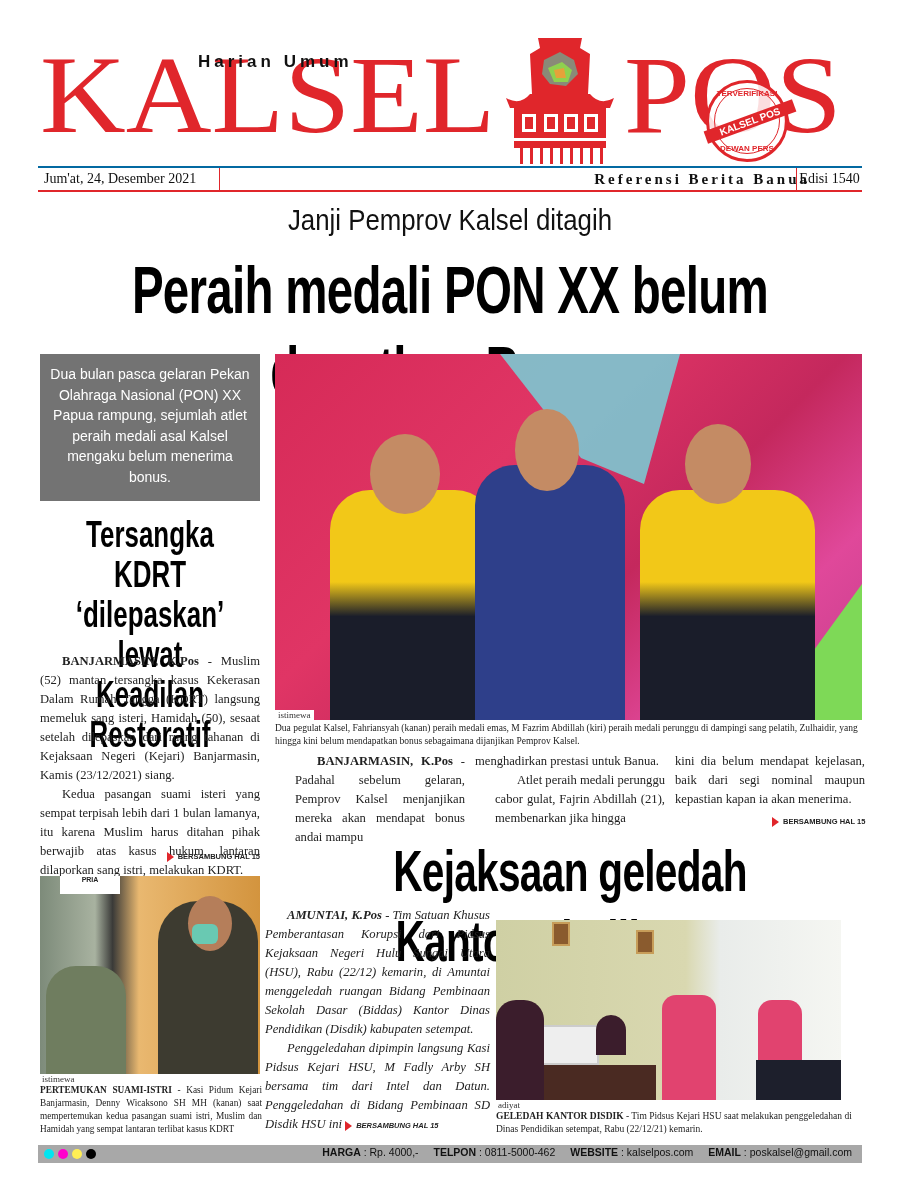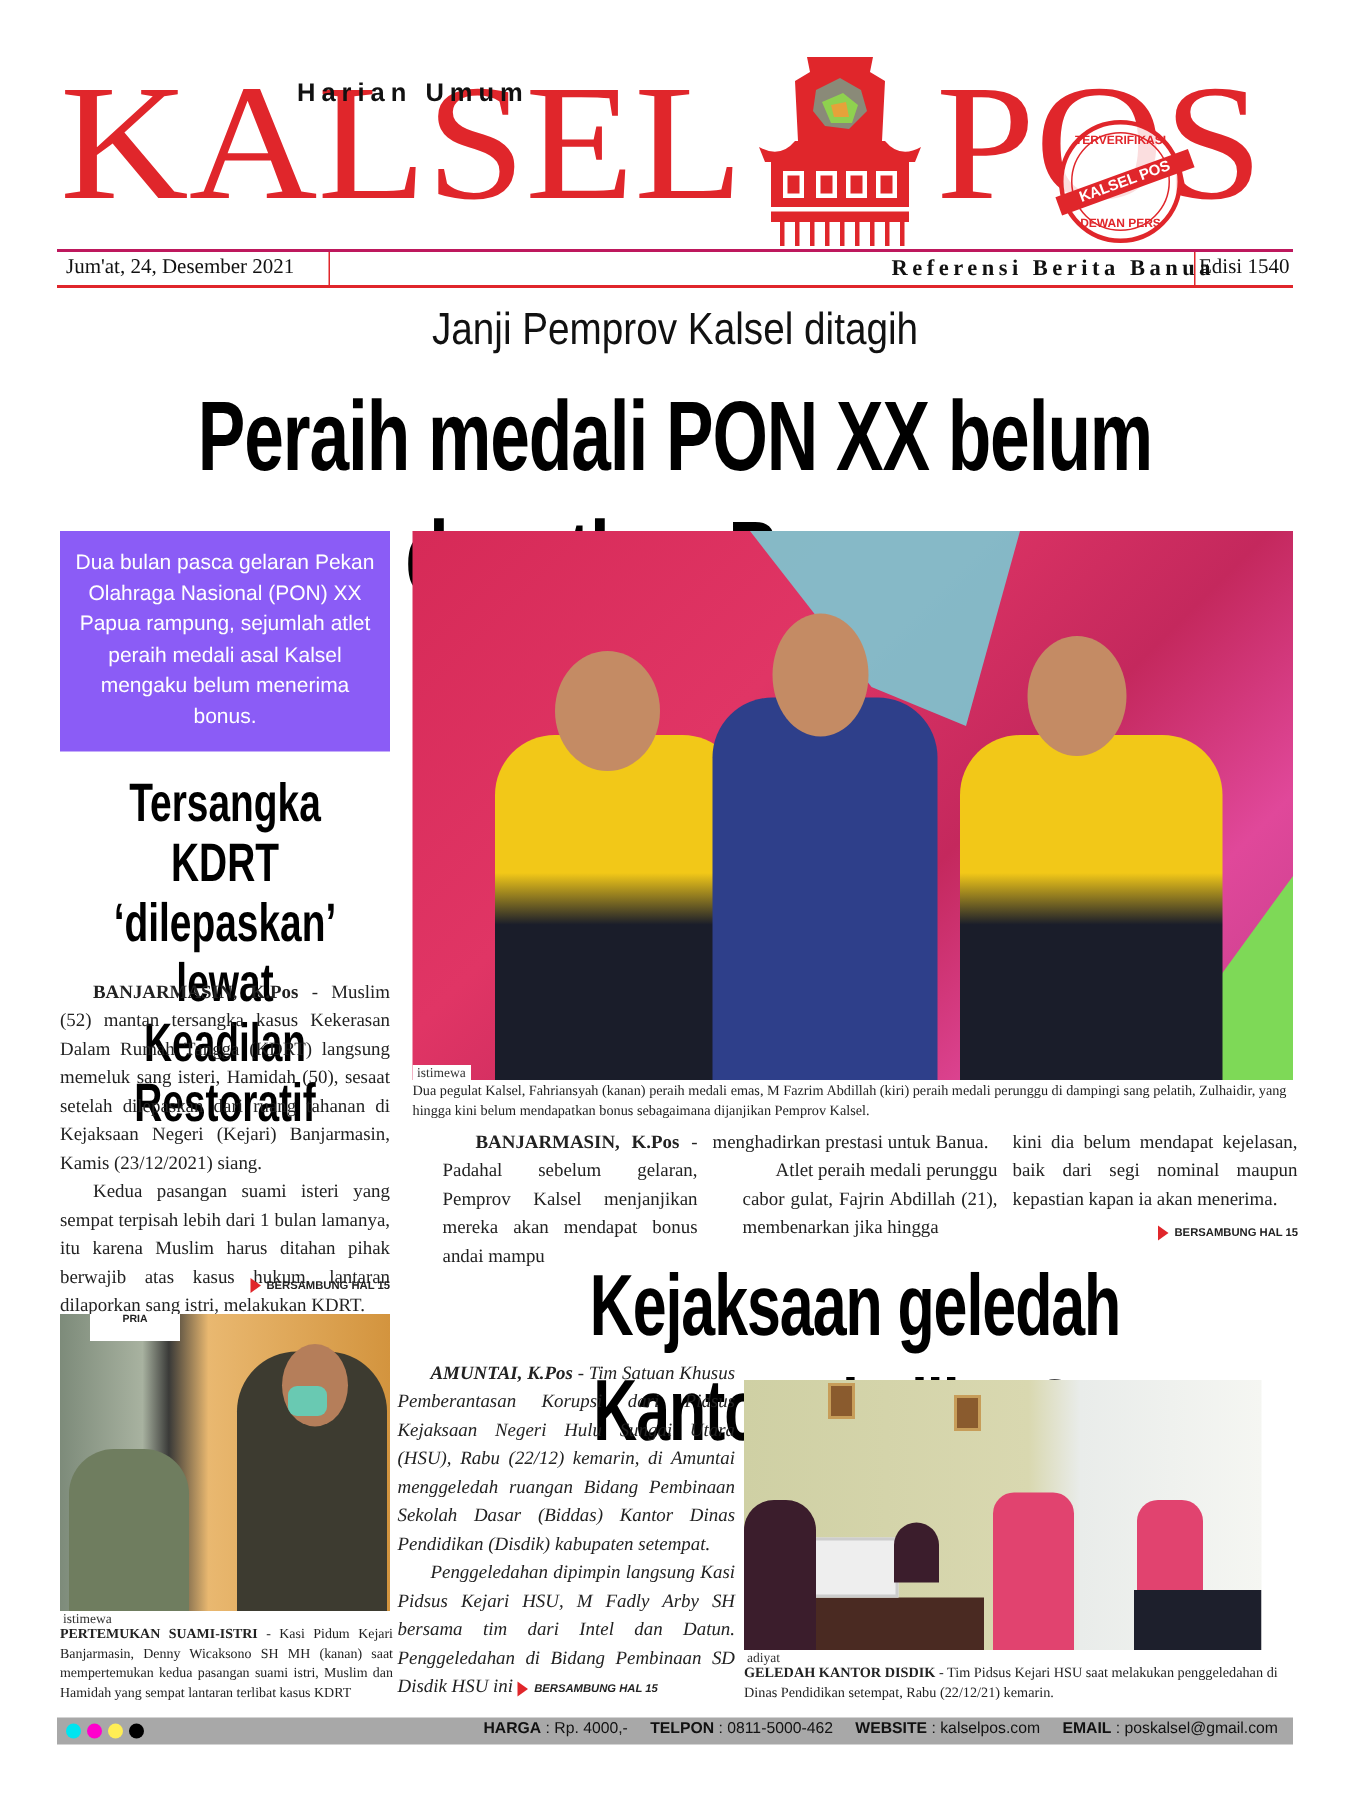--- a/index.html
+++ b/index.html
@@ -13,35 +13,35 @@
     font-size: 110px; line-height: 130px; white-space: nowrap; transform: scaleX(1.08); transform-origin: left top; }
   .mast-logo { left: 500px; top: 34px; width: 120px; height: 132px; }
   .stamp { left: 706px; top: 80px; width: 82px; height: 82px; border: 3px solid #e0262b; border-radius: 50%;
     color: #e0262b; font-family: "Liberation Sans", sans-serif; font-weight: bold; text-align: center; background: rgba(255,255,255,0.85); }
   .stamp .ring { position: absolute; left: 5px; top: 5px; width: 66px; height: 66px; border: 1.5px solid #e0262b; border-radius: 50%; }
   .stamp .top { position: absolute; top: 6px; left: 0; width: 100%; font-size: 8px; }
   .stamp .mid { position: absolute; top: 32px; left: -6px; width: 94px; font-size: 10px; background: #e0262b; color: #fff; transform: rotate(-20deg); padding: 1px 0; }
   .stamp .bot { position: absolute; bottom: 6px; left: 0; width: 100%; font-size: 8px; margin-top: 48px; }
 
   
-  .dateline { left: 38px; top: 166px; width: 824px; height: 26px; border-top: 2px solid #be185d; border-bottom: 2px solid #e0262b; }
+  .dateline { left: 38px; top: 166px; width: 824px; height: 26px; border-top: 2px solid #0369a1; border-bottom: 2px solid #e0262b; }
   .dl-date { left: 0; top: 0; width: 182px; height: 22px; border-right: 1.5px solid #e0262b; font-size: 14px; line-height: 22px; padding-left: 6px; }
   .dl-tag { left: 182px; top: 0; width: 590px; text-align: right; font-weight: bold; font-size: 15px; letter-spacing: 3px; line-height: 22px; }
   .dl-edition { right: 0; top: 0; width: 66px; height: 22px; border-left: 1.5px solid #e0262b; text-align: center; font-size: 14px; line-height: 22px; }
 
   
   .kicker { left: 0; top: 203px; width: 900px; text-align: center; font-family: "Liberation Sans", sans-serif;
     font-size: 30px; transform: scaleX(0.86); color: #111; }
   .headline { left: 0; top: 250px; width: 900px; text-align: center; font-family: "Liberation Sans", sans-serif;
     font-weight: bold; font-size: 66px; line-height: 80px; letter-spacing: -1px; transform: scaleX(0.72); color: #000; }
   .headline2 { left: 260px; top: 836px; width: 620px; text-align: center; font-family: "Liberation Sans", sans-serif;
     font-weight: bold; font-size: 58px; line-height: 70px; letter-spacing: -1px; transform: scaleX(0.70); color: #000; }
 
   
-  .redbox { left: 40px; top: 354px; width: 220px; height: 147px; background: #8b5cf6; color: #fff;
+  .redbox { left: 40px; top: 354px; width: 220px; height: 147px; background: #737373; color: #fff;
     font-family: "Liberation Sans", sans-serif; font-size: 14px; line-height: 20.5px; text-align: center; padding: 10px 6px; }
 
   .side-headline { left: 30px; top: 515px; width: 240px; text-align: center; font-family: "Liberation Sans", sans-serif;
     font-weight: bold; font-size: 36px; line-height: 40px; transform: scaleX(0.72); color: #000; }
 
   .body-text { font-size: 12.6px; line-height: 19px; text-align: justify; color: #222; }
   .body-text p { text-indent: 22px; }
   .body-text b { font-weight: bold; }
   .cont { font-family: "Liberation Sans", sans-serif; font-weight: bold; font-size: 7.5px; color: #222; white-space: nowrap; }
   .cont .tri { display: inline-block; width: 0; height: 0; border-top: 5px solid transparent; border-bottom: 5px solid transparent;

